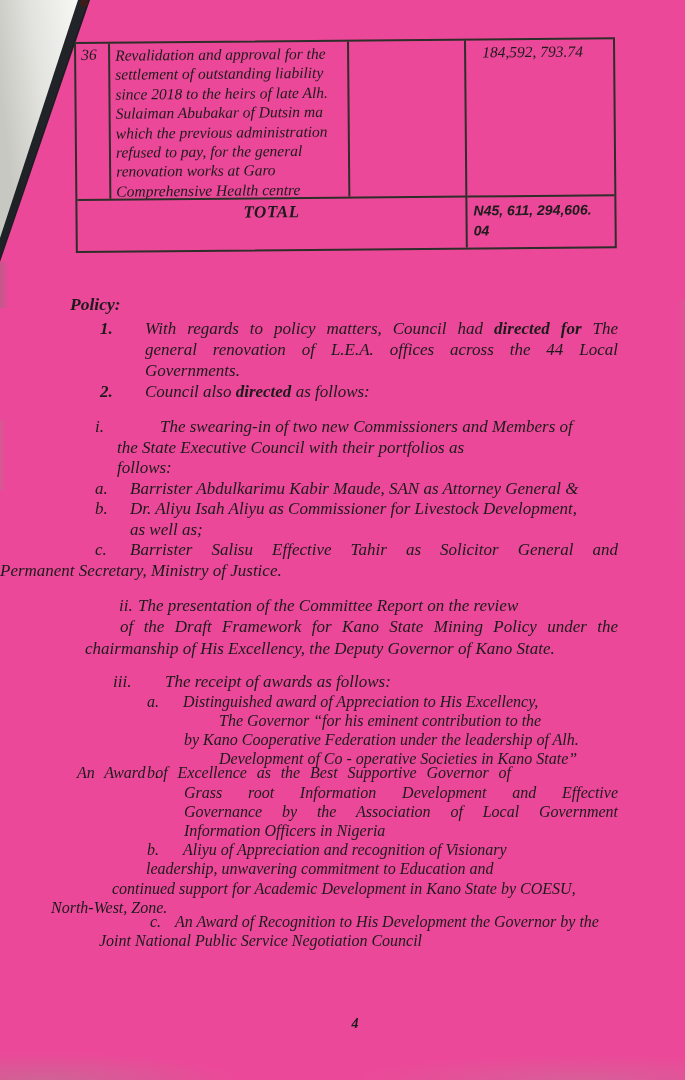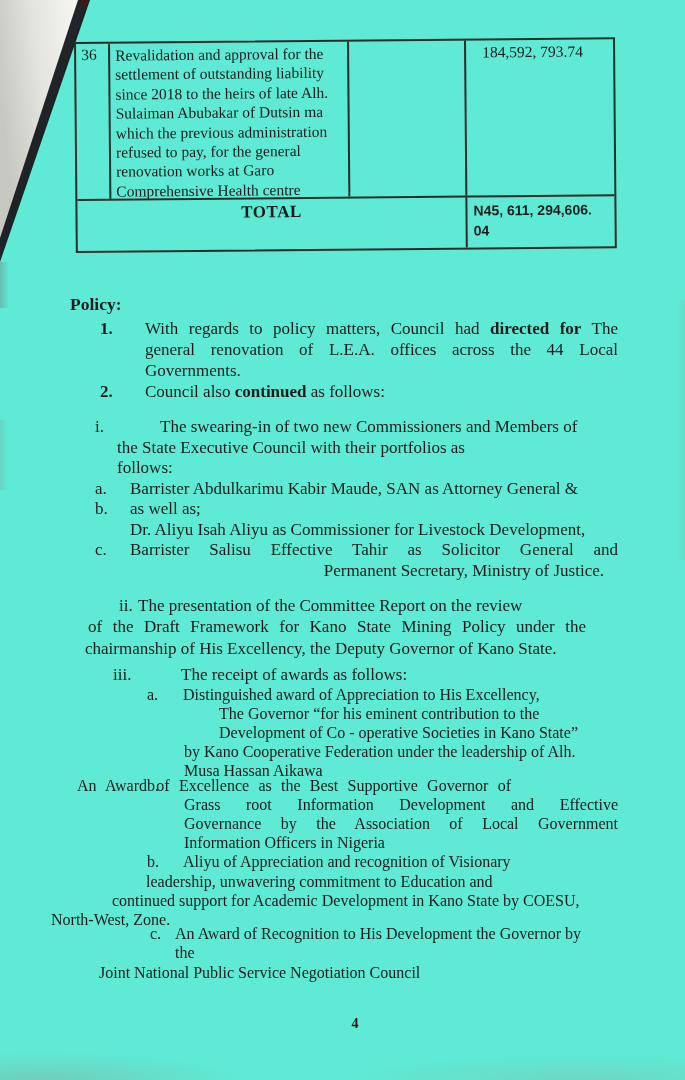--- a/index.html
+++ b/index.html
@@ -1,19 +1,19 @@
 <!DOCTYPE html>
 <html><head>
 <meta charset="utf-8">
 <style>
   html,body{margin:0;padding:0;background:#9a9a96;}
   .page{
     position:relative;width:685px;height:1080px;margin:0 auto;
-    background:#5eead4;overflow:hidden;
-    font-family:"Liberation Serif", serif;color:#1b1b1b;
+    background:#ec4899;overflow:hidden;
+    font-family:"Liberation Serif", serif;color:#1b1b1b;font-style:italic;
   }
   
   .corner-graphic{position:absolute;left:0;top:0;width:110px;height:270px;pointer-events:none;}
   .streak1{position:absolute;left:0;top:262px;width:9px;height:46px;
     background:linear-gradient(to right, rgba(118,118,112,.38), rgba(118,118,112,0));}
   .streak2{position:absolute;left:0;top:420px;width:7px;height:70px;
     background:linear-gradient(to right, rgba(140,140,134,.25), rgba(140,140,134,0));}
   .streak-r{position:absolute;right:0;top:300px;width:8px;height:260px;
     background:linear-gradient(to left, rgba(150,150,144,.16), rgba(150,150,144,0));}
   .smudge-bl{position:absolute;left:0;bottom:0;width:240px;height:28px;
@@ -99,68 +99,67 @@
         <span>The</span>
       </div>
       <div class="ln jl" style="margin-left:145px;width:473px;">general renovation of L.E.A. offices across the 44 Local</div>
       <div class="ln" style="margin-left:145px;">Governments.</div>
     </div>
 
     <div class="sec g1">
       <span class="num">2.</span>
       <div class="ln" style="margin-left:145px;">
         <span>Council also</span>
-        <span class="b">continued</span>
+        <span class="b">directed</span>
         <span>as follows:</span>
       </div>
     </div>
 
     <div class="sec g2" style="margin-top:15px;">
       <span class="lbl" style="left:95px;">i.</span>
       <div class="ln" style="margin-left:160px;">The swearing-in of two new Commissioners and Members of</div>
       <div class="ln" style="margin-left:117px;">the State Executive Council with their portfolios as</div>
       <div class="ln" style="margin-left:117px;">follows:</div>
     </div>
 
     <div class="sec g2">
       <span class="lbl" style="left:95px;">a.</span>
       <div class="ln" style="margin-left:130px;">Barrister Abdulkarimu Kabir Maude, SAN as Attorney General &amp;</div>
     </div>
 
     <div class="sec g2">
       <span class="lbl" style="left:95px;">b.</span>
+      <div class="ln" style="margin-left:130px;">Dr. Aliyu Isah Aliyu as Commissioner for Livestock Development,</div>
       <div class="ln" style="margin-left:130px;">as well as;</div>
-      <div class="ln" style="margin-left:130px;">Dr. Aliyu Isah Aliyu as Commissioner for Livestock Development,</div>
     </div>
 
     <div class="sec g2">
       <span class="lbl" style="left:95px;">c.</span>
       <div class="ln jl" style="margin-left:130px;width:488px;">Barrister Salisu Effective Tahir as Solicitor General and</div>
-      <div class="ln" style="text-align:right;">Permanent Secretary, Ministry of Justice.</div>
+      <div class="ln" style="">Permanent Secretary, Ministry of Justice.</div>
     </div>
 
     <div class="sec g3" style="margin-top:13.5px;">
       <span class="lbl" style="left:119px;">ii.</span>
       <div class="ln" style="margin-left:138px;">The presentation of the Committee Report on the review</div>
-      <div class="ln jl" style="margin-left:88px;width:498px;">of the Draft Framework for Kano State Mining Policy under the</div>
+      <div class="ln jl" style="margin-left:120px;width:498px;">of the Draft Framework for Kano State Mining Policy under the</div>
       <div class="ln" style="margin-left:85px;">chairmanship of His Excellency, the Deputy Governor of Kano State.</div>
     </div>
 
-    <div class="sec g3" style="margin-top:5px;padding-left:16px;">
+    <div class="sec g3" style="margin-top:12px;">
       <span class="lbl" style="left:113px;">iii.</span>
       <div class="ln" style="margin-left:165px;">The receipt of awards as follows:</div>
     </div>
 
     <div class="sec g4" style="margin-top:-1px;">
       <span class="lbl" style="left:147px;">a.</span>
       <div class="ln" style="margin-left:183px;">Distinguished award of Appreciation to His Excellency,</div>
       <div class="ln" style="margin-left:219px;">The Governor “for his eminent contribution to the</div>
+      <div class="ln" style="margin-left:184px;">by Kano Cooperative Federation under the leadership of Alh.</div>
       <div class="ln" style="margin-left:219px;">Development of Co - operative Societies in Kano State”</div>
-      <div class="ln" style="margin-left:184px;">by Kano Cooperative Federation under the leadership of Alh.</div>
-      <div class="ln" style="margin-left:184px;">Musa Hassan Aikawa</div>
     </div>
 
     <div class="sec g4" style="margin-top:-5px;">
       <span class="lbl" style="left:147px;">b.</span>
       <div class="ln jl" style="margin-left:77px;width:434px;">An Award of Excellence as the Best Supportive Governor of</div>
       <div class="ln jl" style="margin-left:184px;width:434px;">Grass root Information Development and Effective</div>
       <div class="ln jl" style="margin-left:184px;width:434px;">Governance by the Association of Local Government</div>
       <div class="ln" style="margin-left:184px;">Information Officers in Nigeria</div>
     </div>
 

